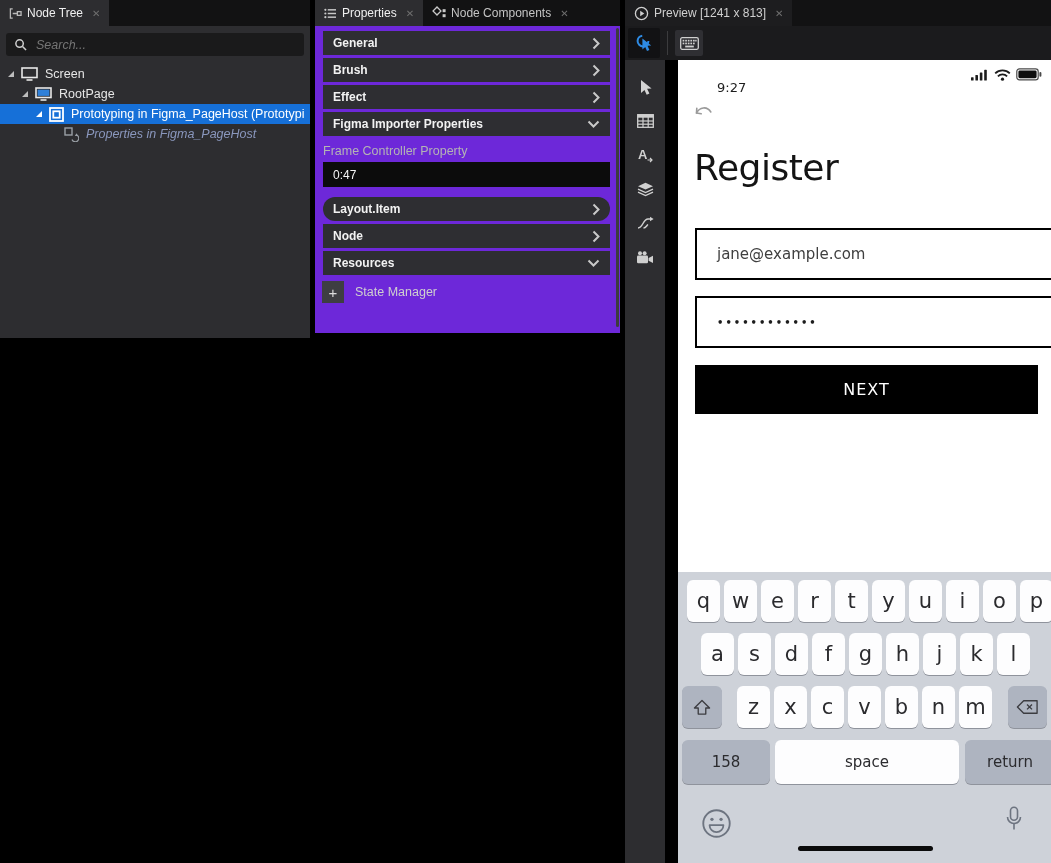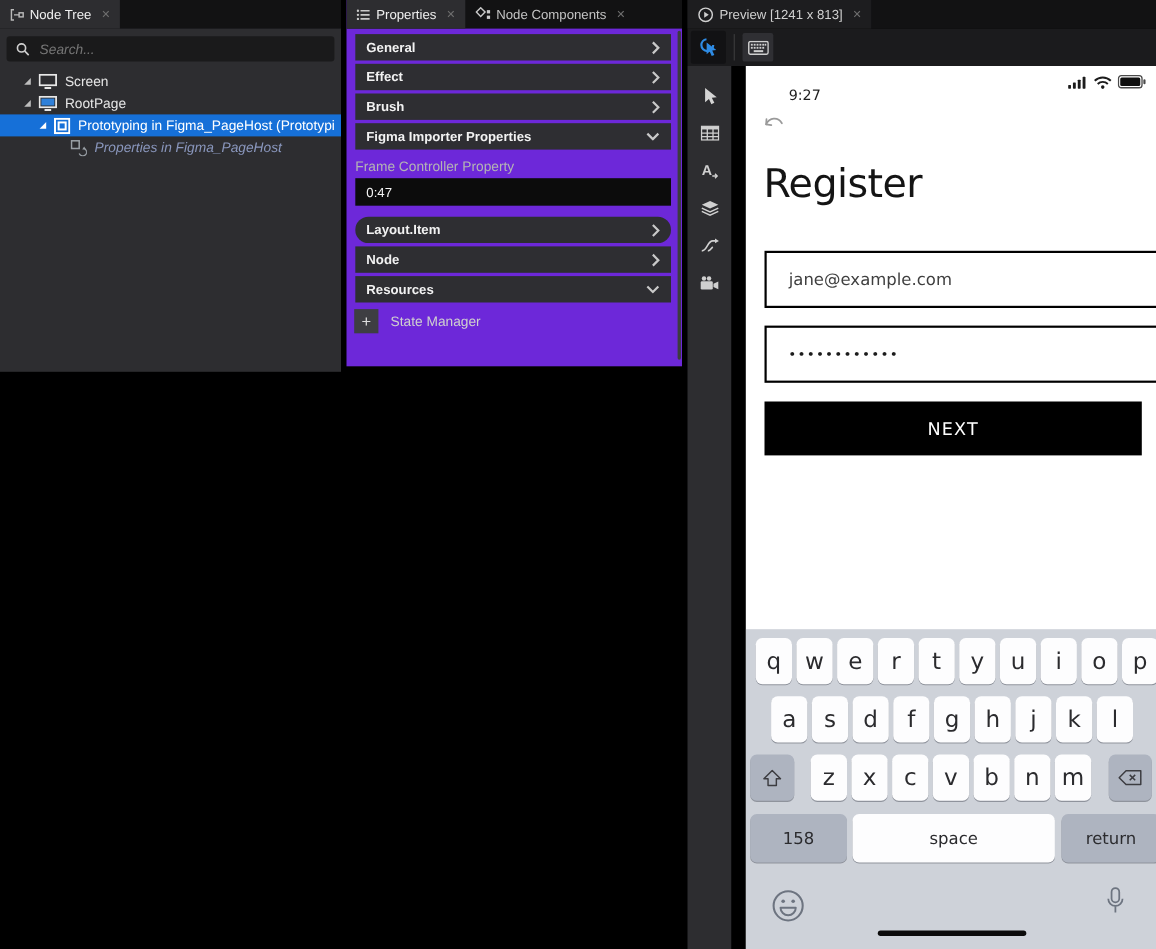--- a/index.html
+++ b/index.html
@@ -102,21 +102,21 @@
     <div class="searchbox">
       <span class="icon">
         <svg width="13" height="13" viewBox="0 0 14 14">
             <circle cx="6" cy="6" r="4" fill="none" stroke="#cfcfcf" stroke-width="1.6"></circle>
             <line x1="9.2" y1="9.2" x2="13" y2="13" stroke="#cfcfcf" stroke-width="1.6"></line>
           </svg>
       </span>
       <input type="text" placeholder="Search..." style="">
     </div>
     <div class="tree">
-      <div class="trow" style="padding-left:22px">
+      <div class="trow" style="padding-left:8px">
         <span class="tri"></span>
         <span class="icon">
           <svg width="17" height="14" viewBox="0 0 17 14">
               <rect x="1" y="1" width="15" height="9.5" fill="none" stroke="#e8e8e8" stroke-width="1.6"></rect>
               <line x1="5.5" y1="13" x2="11.5" y2="13" stroke="#e8e8e8" stroke-width="1.6"></line>
             </svg>
         </span>
         <span>Screen</span>
       </div>
       <div class="trow" style="padding-left:22px">
@@ -184,29 +184,29 @@
     <div class="sections">
       <div class="section">
         <span class="slabel">General</span>
         <span class="icon">
             <svg width="8" height="13" viewBox="0 0 8 13">
               <polyline class="chev" points="1.5,1.5 6.5,6.5 1.5,11.5"></polyline>
             </svg>
           </span>
       </div>
       <div class="section">
-        <span class="slabel">Effect</span>
+        <span class="slabel">Brush</span>
         <span class="icon">
             <svg width="8" height="13" viewBox="0 0 8 13">
               <polyline class="chev" points="1.5,1.5 6.5,6.5 1.5,11.5"></polyline>
             </svg>
           </span>
       </div>
       <div class="section">
-        <span class="slabel">Brush</span>
+        <span class="slabel">Effect</span>
         <span class="icon">
             <svg width="8" height="13" viewBox="0 0 8 13">
               <polyline class="chev" points="1.5,1.5 6.5,6.5 1.5,11.5"></polyline>
             </svg>
           </span>
       </div>
       <div class="section">
         <span class="slabel">Figma Importer Properties</span>
         <span class="icon">
             <svg width="13" height="8" viewBox="0 0 13 8">

